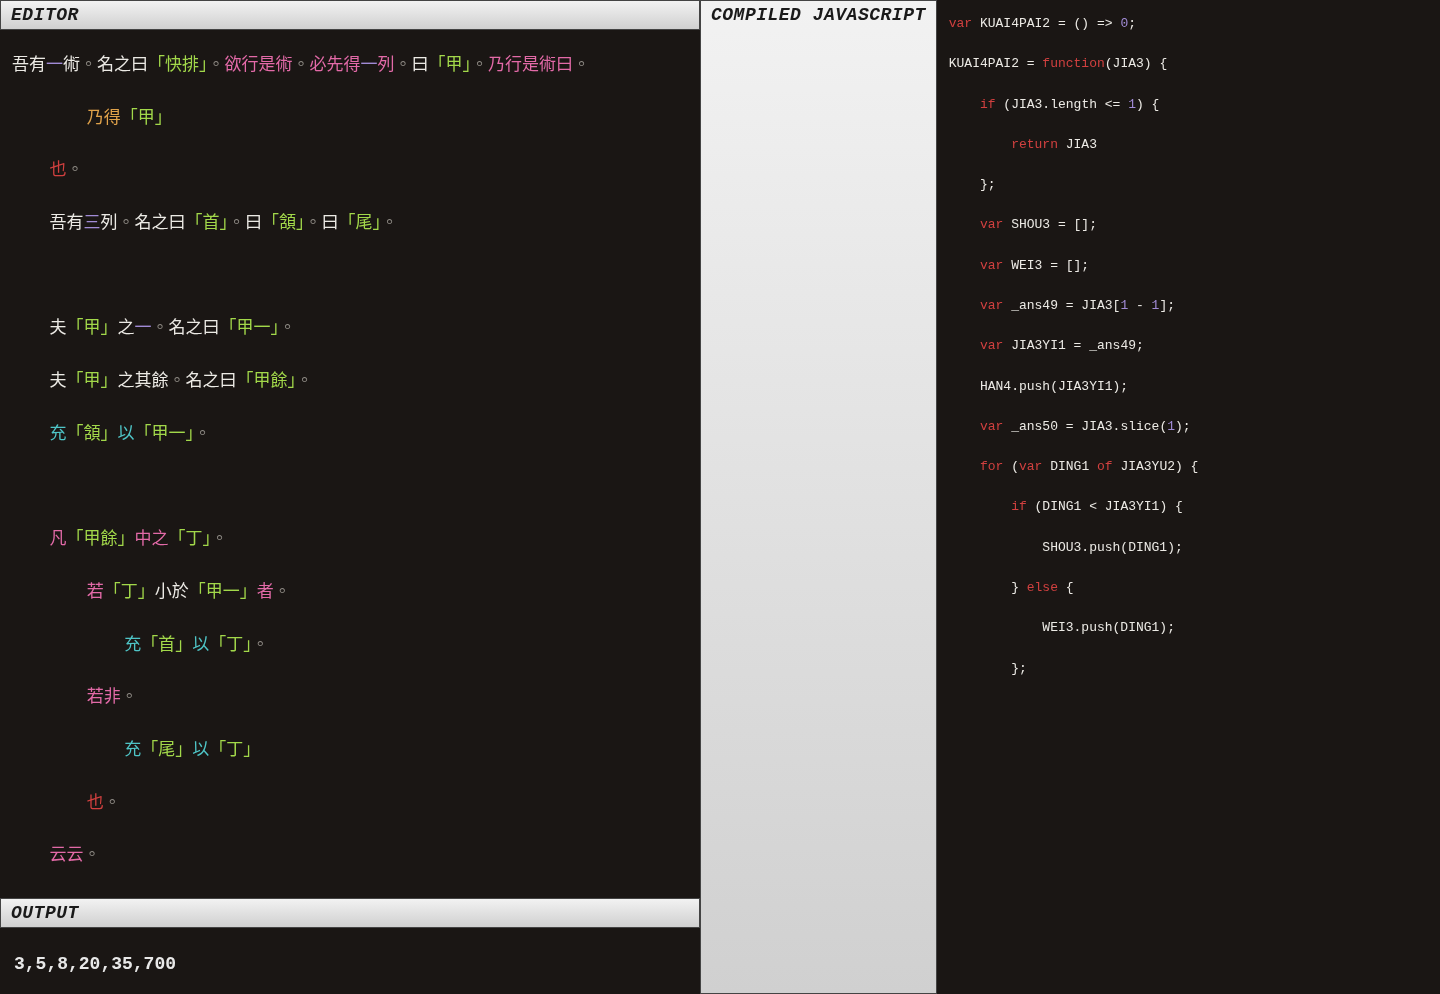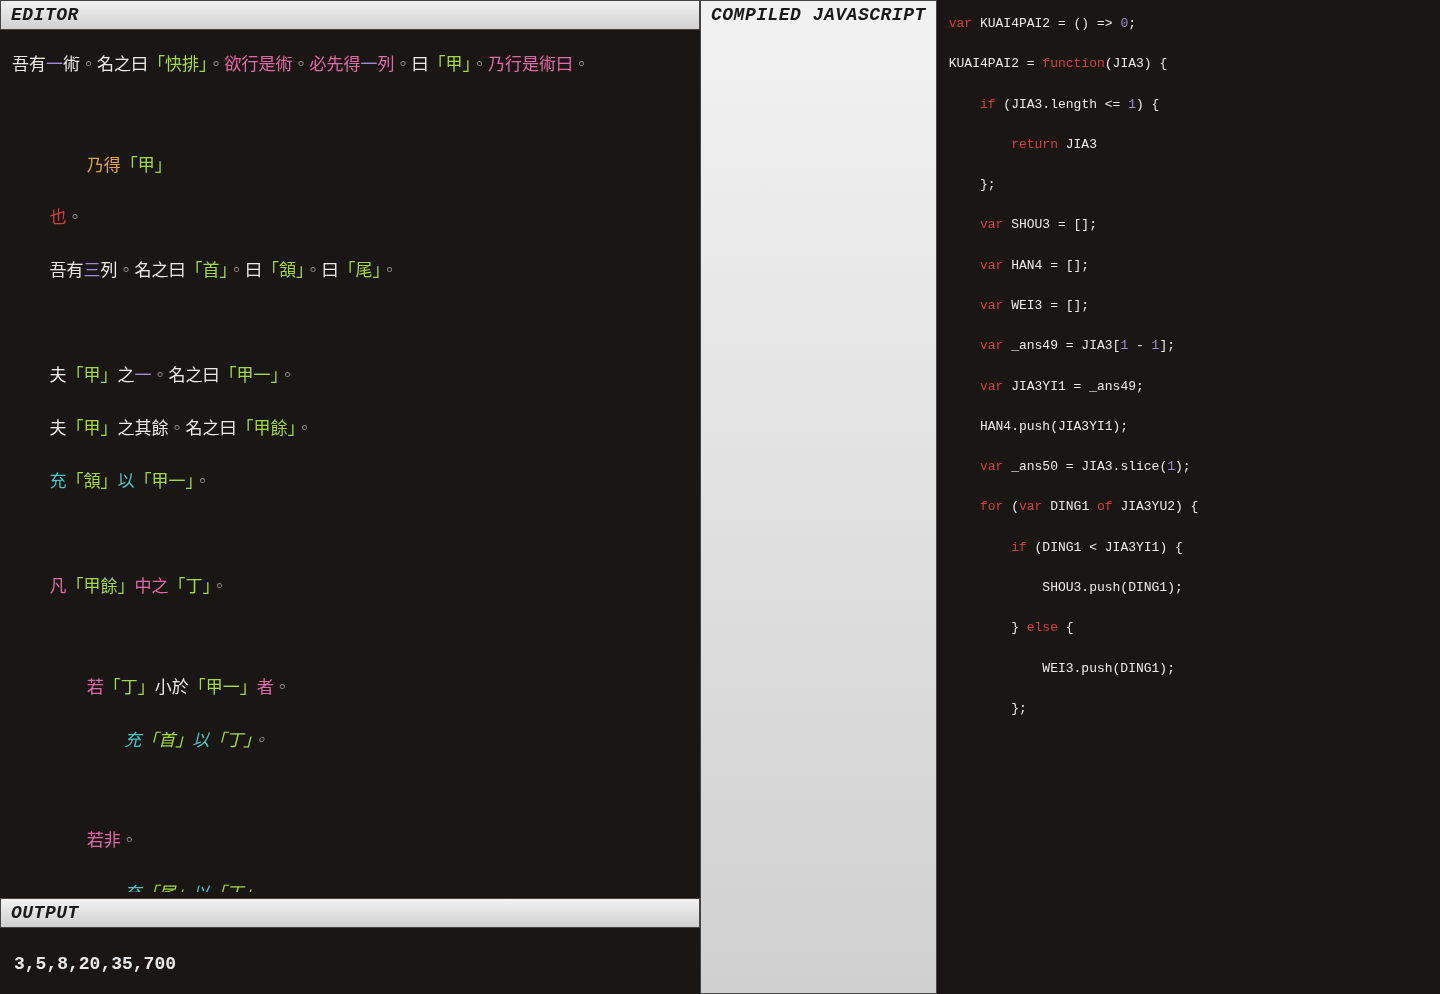--- a/index.html
+++ b/index.html
@@ -54,22 +54,22 @@
   .c-gray   { color: #8e8a84; }
   .c-green  { color: #a2d84a; }
   .c-pink   { color: #e36aa8; }
   .c-orange { color: #e0a24a; }
   .c-red    { color: #d1403f; }
   .c-teal   { color: #4fc5c7; }
   .c-num    { color: #a18bd6; }
 
   .line { display:block; }
   .ind1 { padding-left: 2.2em; }
-  .ind2 { padding-left: 4.4em; margin-top: 48px; }
-  .ind3 { padding-left: 6.6em; font-style: italic; }
+  .ind2 { padding-left: 4.4em; }
+  .ind3 { padding-left: 6.6em; }
 </style>
 </head>
 <body>
 
 <div class="app">
 
   <div class="col-left">
 
     <div class="pane-header">
       <span>EDITOR</span>
@@ -112,21 +112,20 @@
   <div class="col-right">
     <div class="pane-header">
       <span>COMPILED JAVASCRIPT</span>
     </div>
     <div class="pane-body js-body"><span class="line"><span class="c-red">var</span> <span class="c-white">KUAI4PAI2 = () =&gt; </span><span class="c-num">0</span><span class="c-white">;</span></span>
 <span class="line"><span class="c-white">KUAI4PAI2 = </span><span class="c-red">function</span><span class="c-white">(JIA3) {</span></span>
 <span class="line"><span class="c-white">    </span><span class="c-red">if</span><span class="c-white"> (JIA3.length &lt;= </span><span class="c-num">1</span><span class="c-white">) {</span></span>
 <span class="line"><span class="c-white">        </span><span class="c-red">return</span><span class="c-white"> JIA3</span></span>
 <span class="line"><span class="c-white">    };</span></span>
 <span class="line"><span class="c-white">    </span><span class="c-red">var</span><span class="c-white"> SHOU3 = [];</span></span>
-<span class="line"><span class="c-white">    </span><span class="c-red">var</span><span class="c-white"> HAN4 = [];</span></span>
 <span class="line"><span class="c-white">    </span><span class="c-red">var</span><span class="c-white"> WEI3 = [];</span></span>
 <span class="line"><span class="c-white">    </span><span class="c-red">var</span><span class="c-white"> _ans49 = JIA3[</span><span class="c-num">1</span><span class="c-white"> - </span><span class="c-num">1</span><span class="c-white">];</span></span>
 <span class="line"><span class="c-white">    </span><span class="c-red">var</span><span class="c-white"> JIA3YI1 = _ans49;</span></span>
 <span class="line"><span class="c-white">    HAN4.push(JIA3YI1);</span></span>
 <span class="line"><span class="c-white">    </span><span class="c-red">var</span><span class="c-white"> _ans50 = JIA3.slice(</span><span class="c-num">1</span><span class="c-white">);</span></span>
 <span class="line"><span class="c-white">    </span><span class="c-red">for</span><span class="c-white"> (</span><span class="c-red">var</span><span class="c-white"> DING1 </span><span class="c-red">of</span><span class="c-white"> JIA3YU2) {</span></span>
 <span class="line"><span class="c-white">        </span><span class="c-red">if</span><span class="c-white"> (DING1 &lt; JIA3YI1) {</span></span>
 <span class="line"><span class="c-white">            SHOU3.push(DING1);</span></span>
 <span class="line"><span class="c-white">        } </span><span class="c-red">else</span><span class="c-white"> {</span></span>
 <span class="line"><span class="c-white">            WEI3.push(DING1);</span></span>

